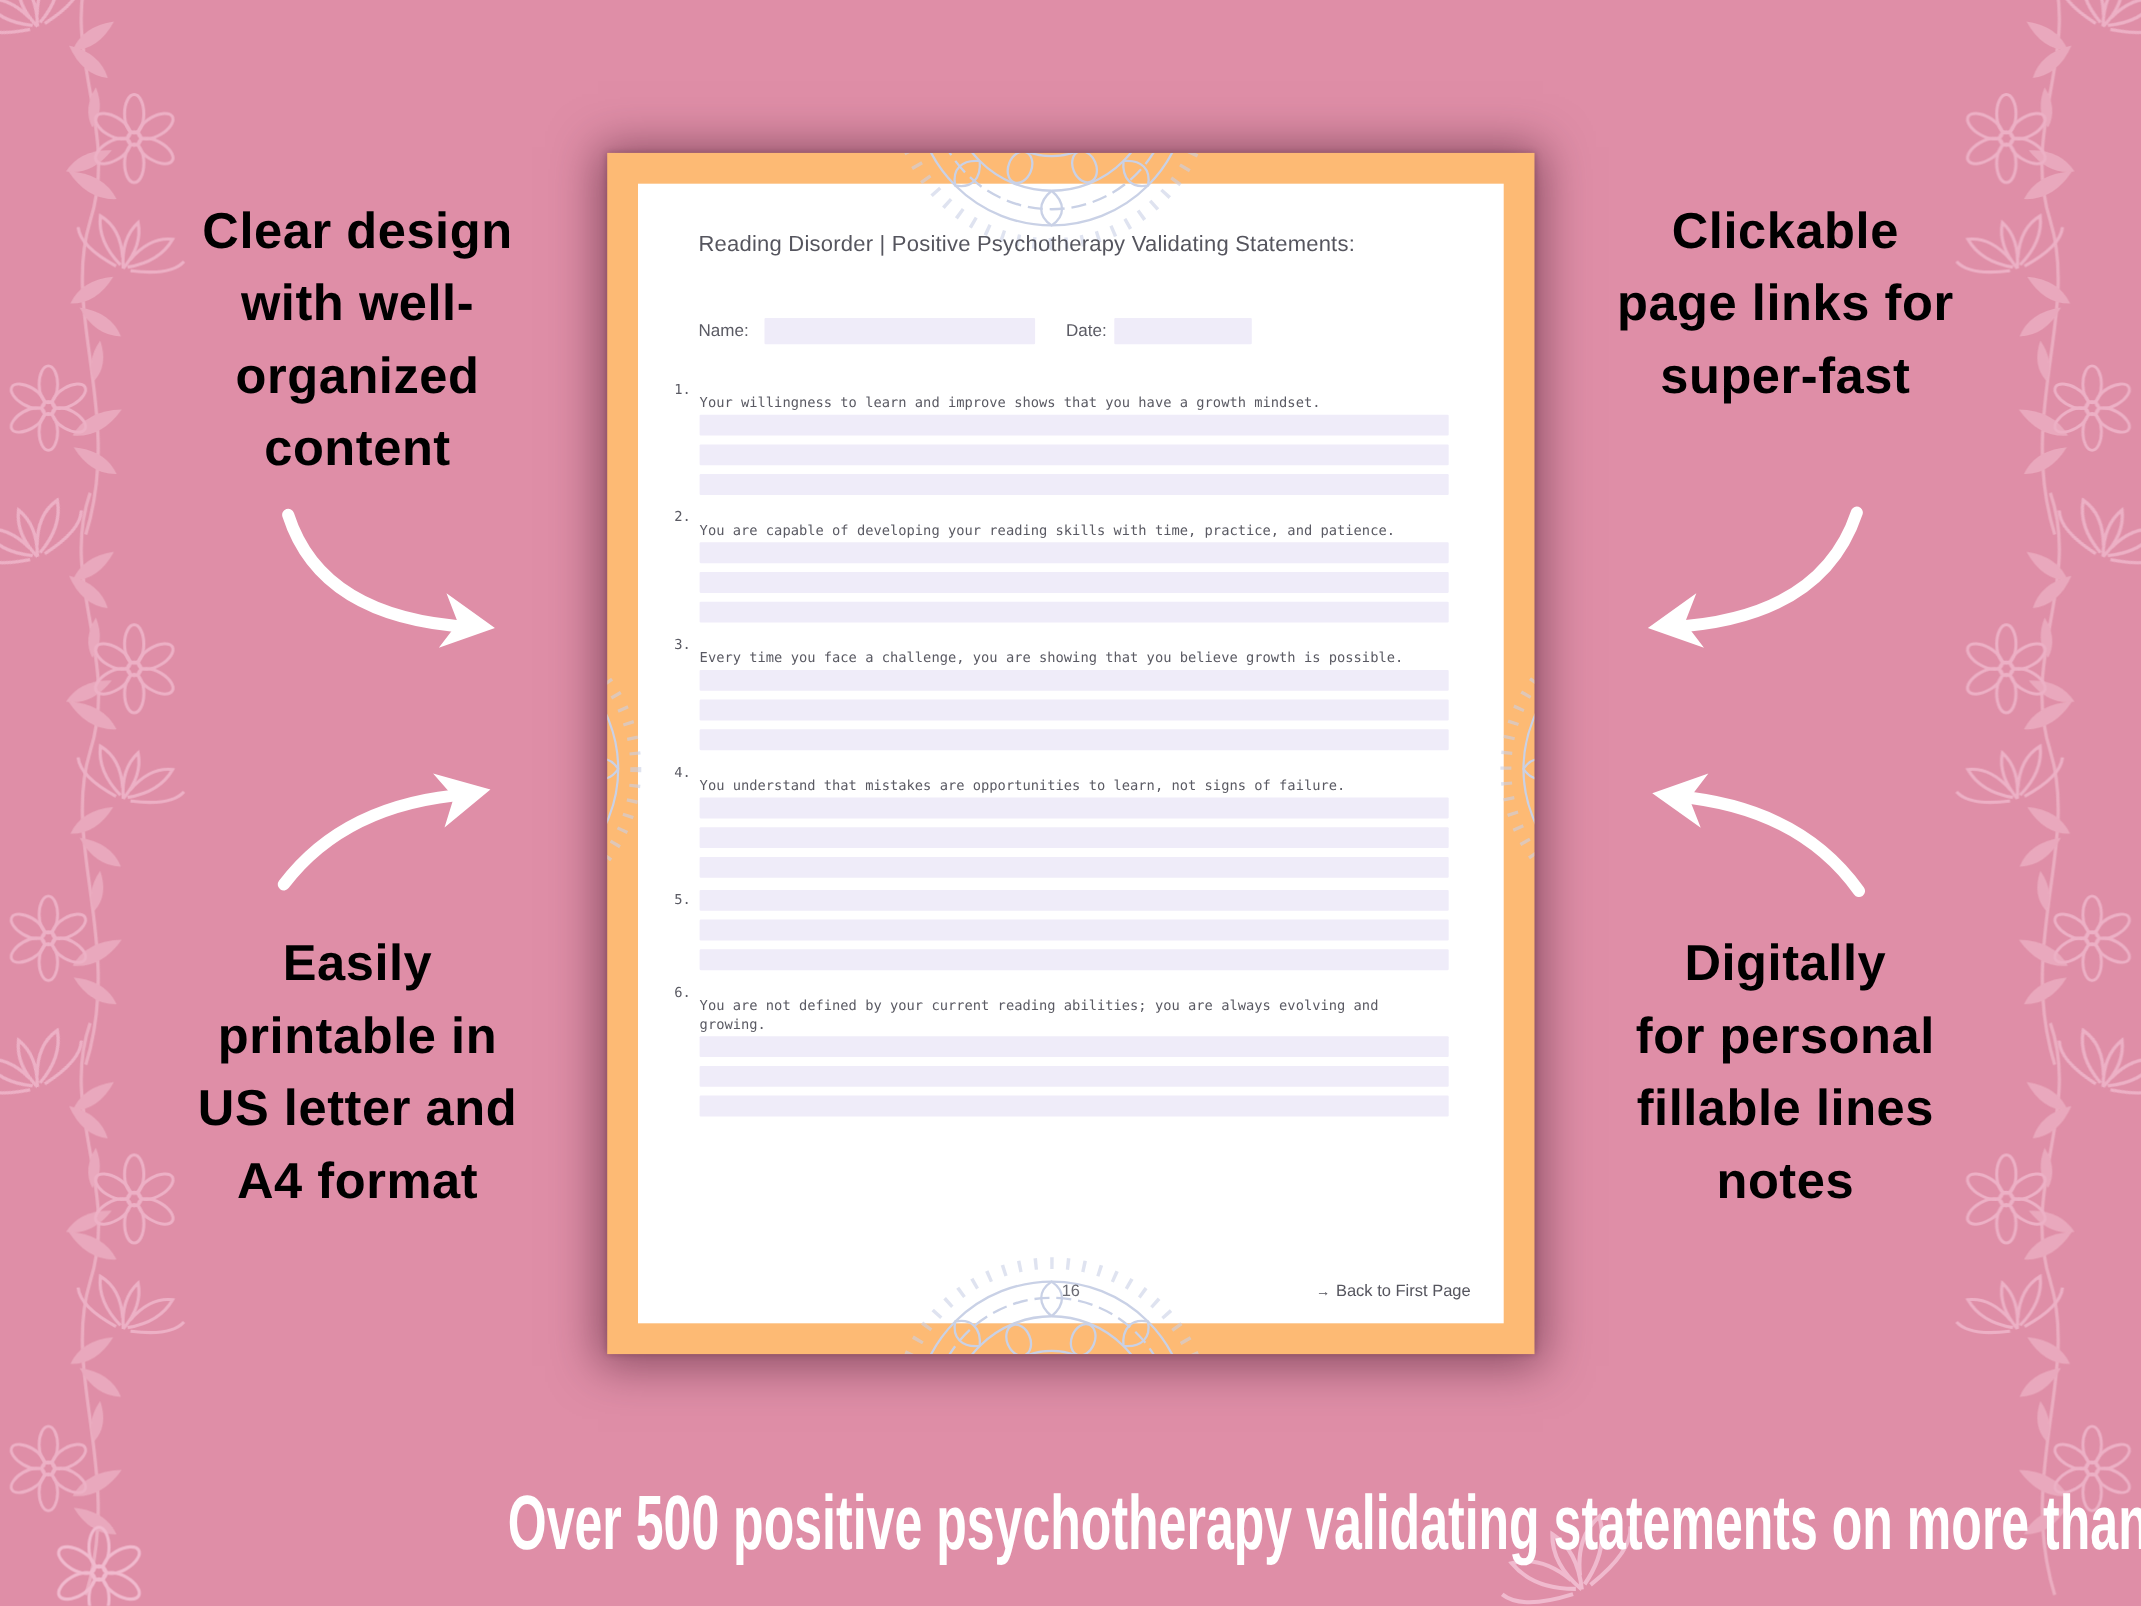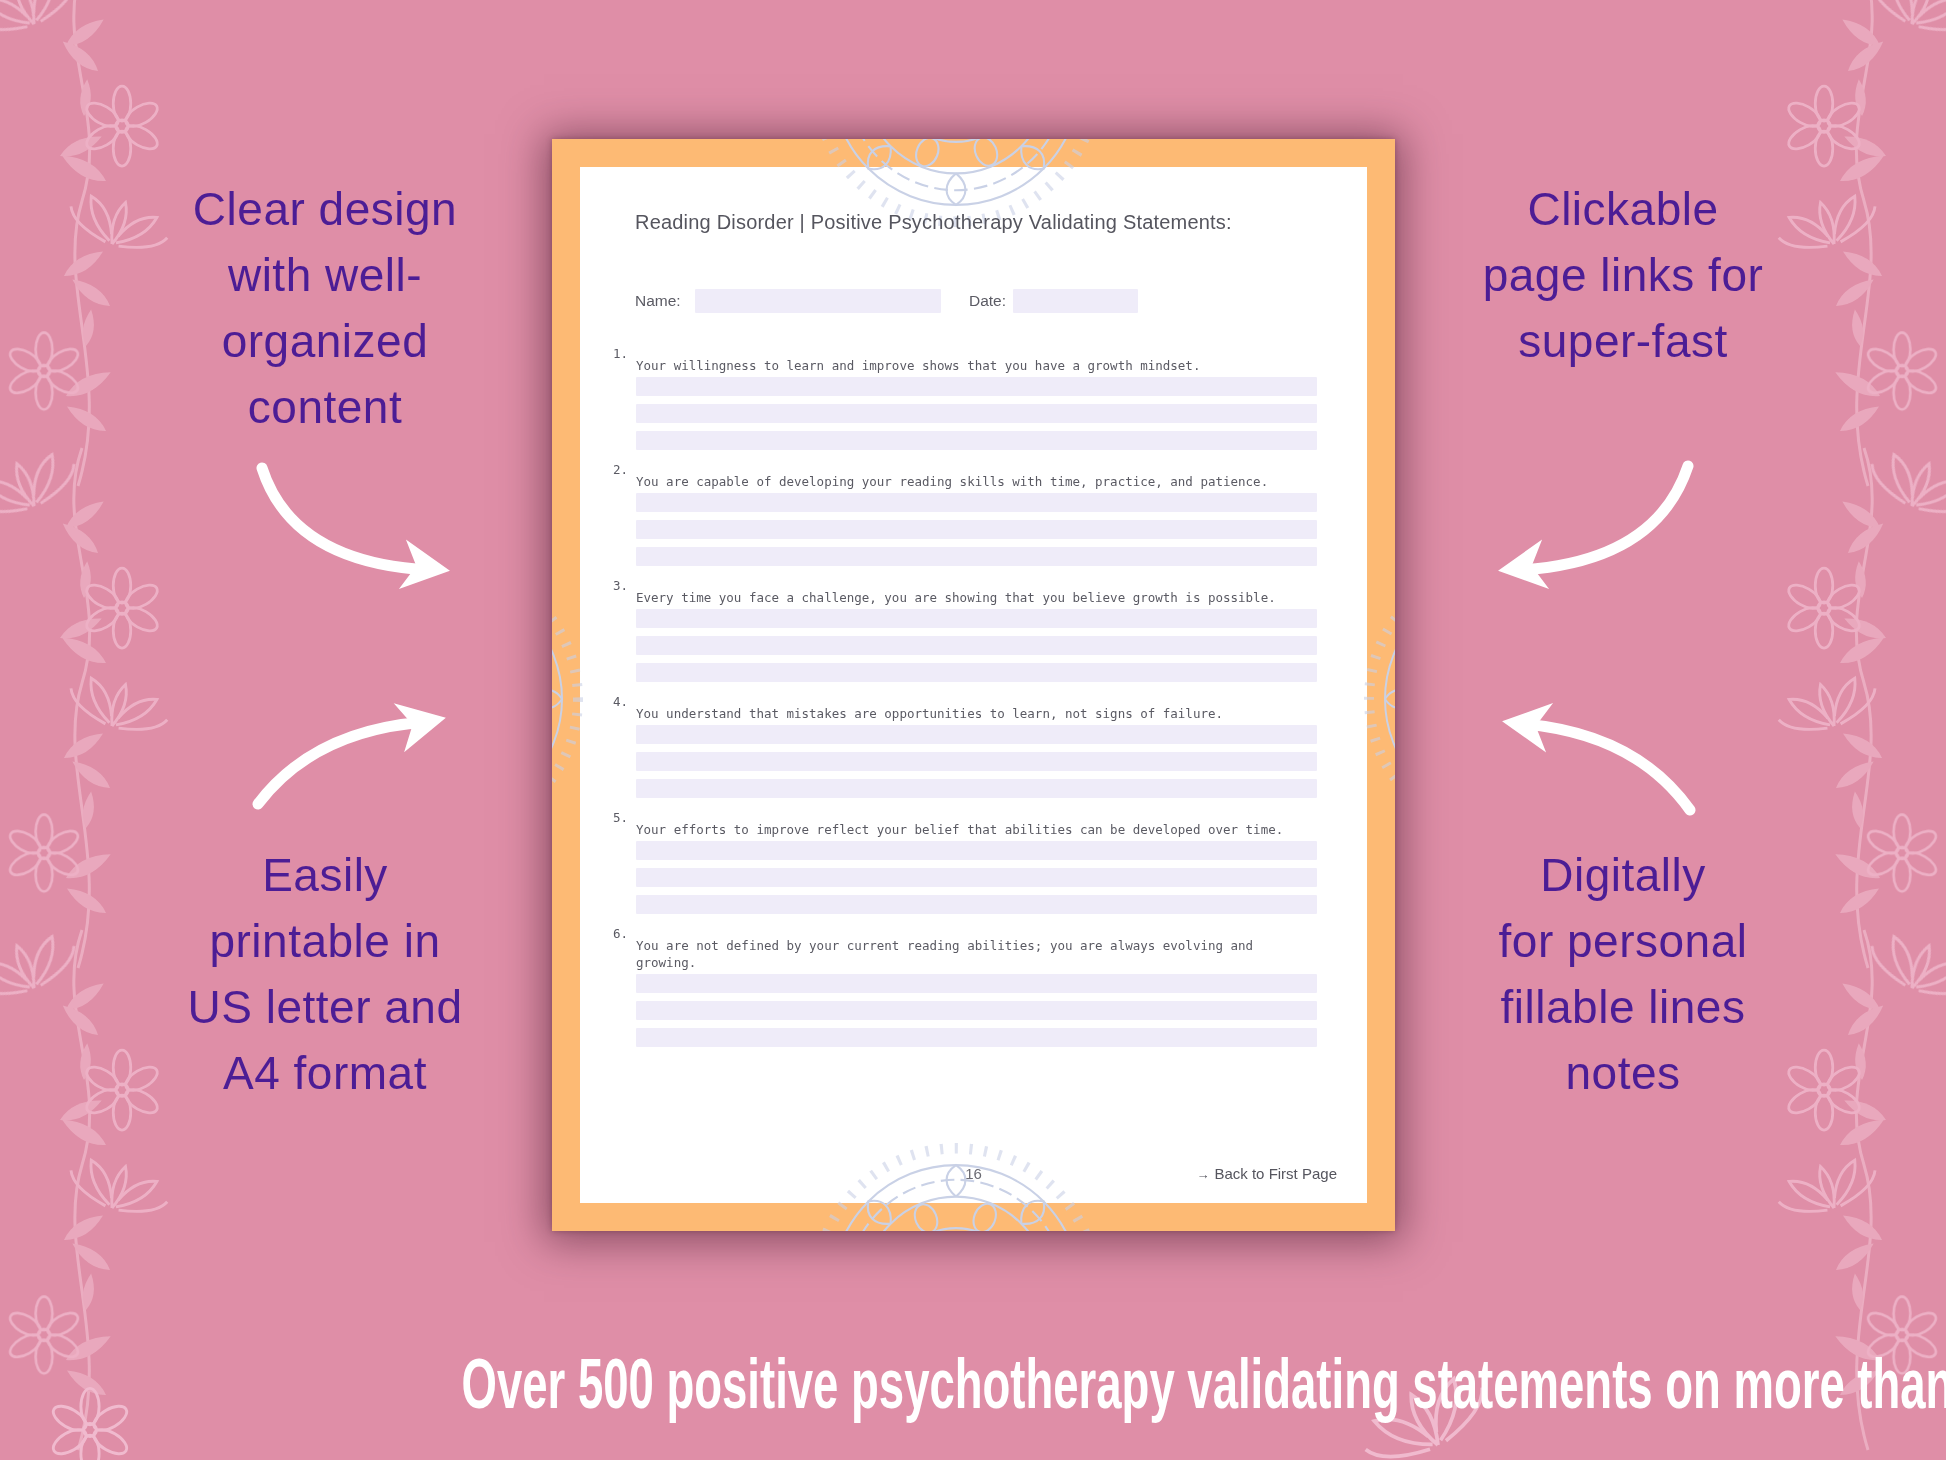--- a/index.html
+++ b/index.html
@@ -1,22 +1,22 @@
 <!DOCTYPE html>
 <html><head>
 <meta charset="utf-8">
 <style>
   html,body{margin:0;padding:0;background:#caa;}
   .canvas{position:relative;width:1946px;height:1460px;background:#df8ea7;overflow:hidden;
           font-family:"Liberation Sans",sans-serif;}
   svg.layer{position:absolute;left:0;top:0;pointer-events:none;}
 
   
-  .caption{position:absolute;width:460px;color:#4c1d95;font-size:46px;line-height:66px;
-           text-align:center;font-weight:400;letter-spacing:.5px;z-index:3;}
+  .caption{position:absolute;width:460px;color:#000000;font-size:46px;line-height:66px;
+           text-align:center;font-weight:700;letter-spacing:.5px;z-index:3;}
   #cap-clear{left:95px;top:176px;}
   #cap-easy{left:95px;top:842px;}
   #cap-click{left:1393px;top:176px;}
   #cap-fill{left:1393px;top:842px;}
 
   
   .page{position:absolute;left:552px;top:139px;width:843px;height:1092px;background:#fdba74;
         overflow:hidden;z-index:2;
         box-shadow:0 3px 40px 8px rgba(70,26,45,.55), 0 0 6px rgba(70,26,45,.35);}
   .panel{position:absolute;left:28px;top:28px;width:787px;height:1036px;background:#ffffff;z-index:1;}
@@ -248,21 +248,20 @@
       <div class="stmt-text">You understand that mistakes are opportunities to learn, not signs of failure.</div>
       <div class="bar"></div>
       <div class="bar"></div>
       <div class="bar"></div>
     </div>
   </div>
 
   <div class="stmt">
     <span class="stmt-num">5.</span>
     <div class="stmt-body">
-      <div class="stmt-text">Your efforts to improve reflect your belief that abilities can be developed over time.</div>
       <div class="bar"></div>
       <div class="bar"></div>
       <div class="bar"></div>
     </div>
   </div>
 
   <div class="stmt">
     <span class="stmt-num">6.</span>
     <div class="stmt-body">
       <div class="stmt-text">You are not defined by your current reading abilities; you are always evolving and growing.</div>

